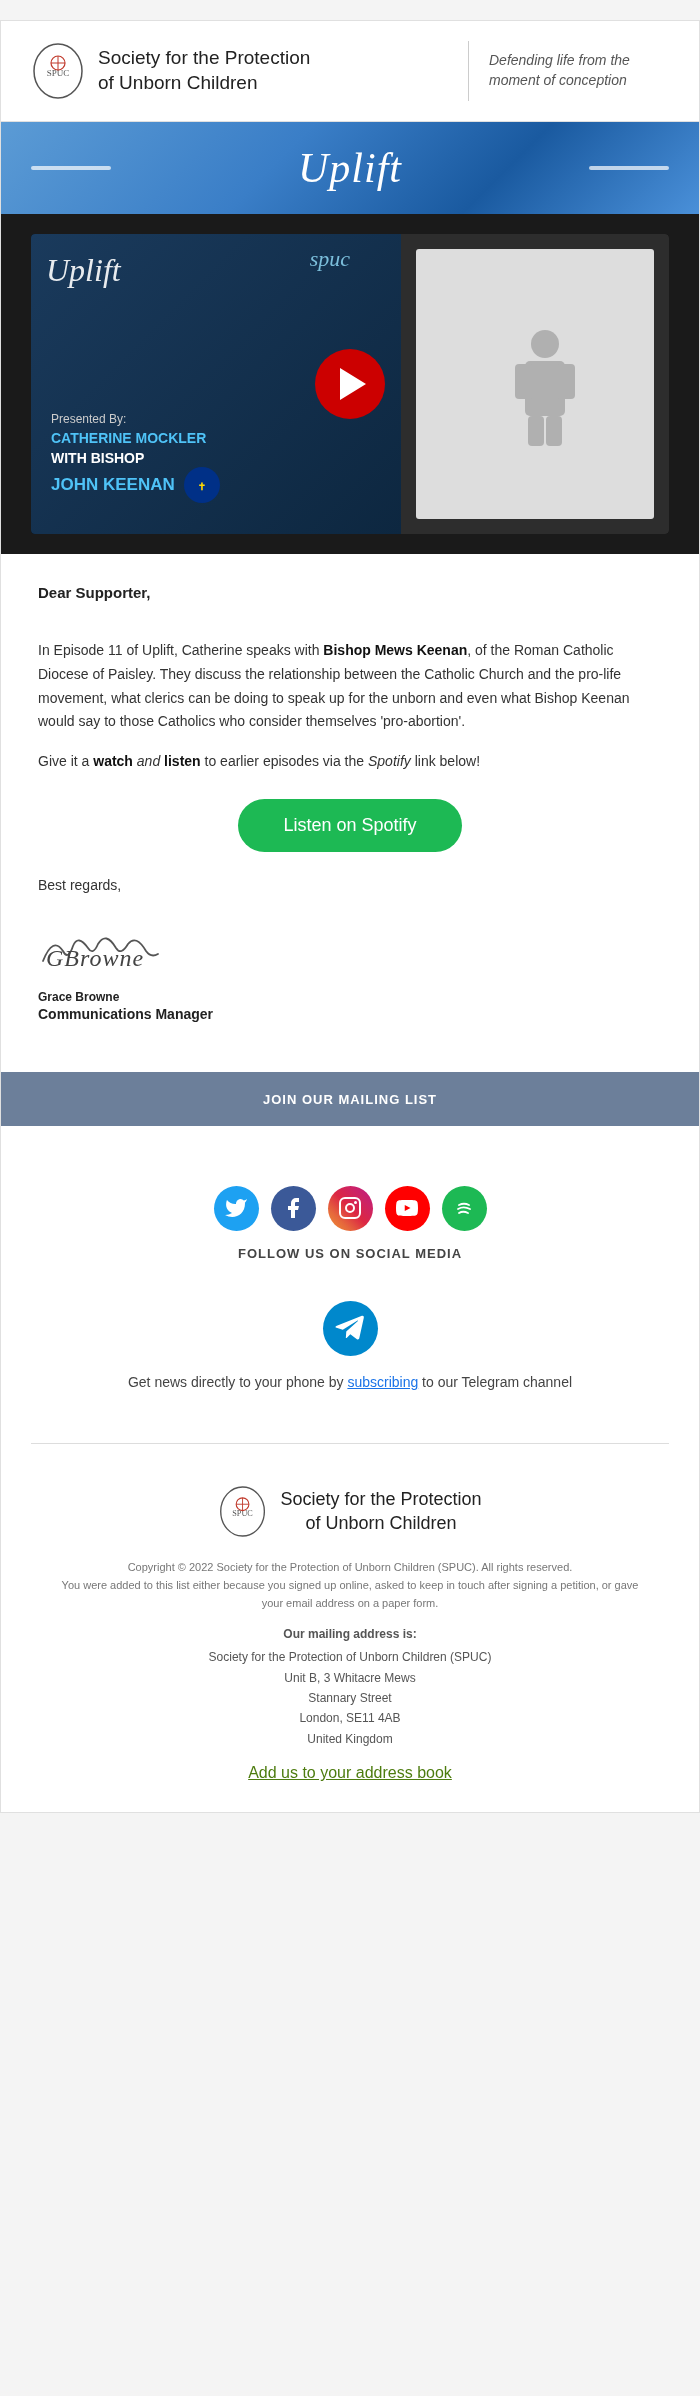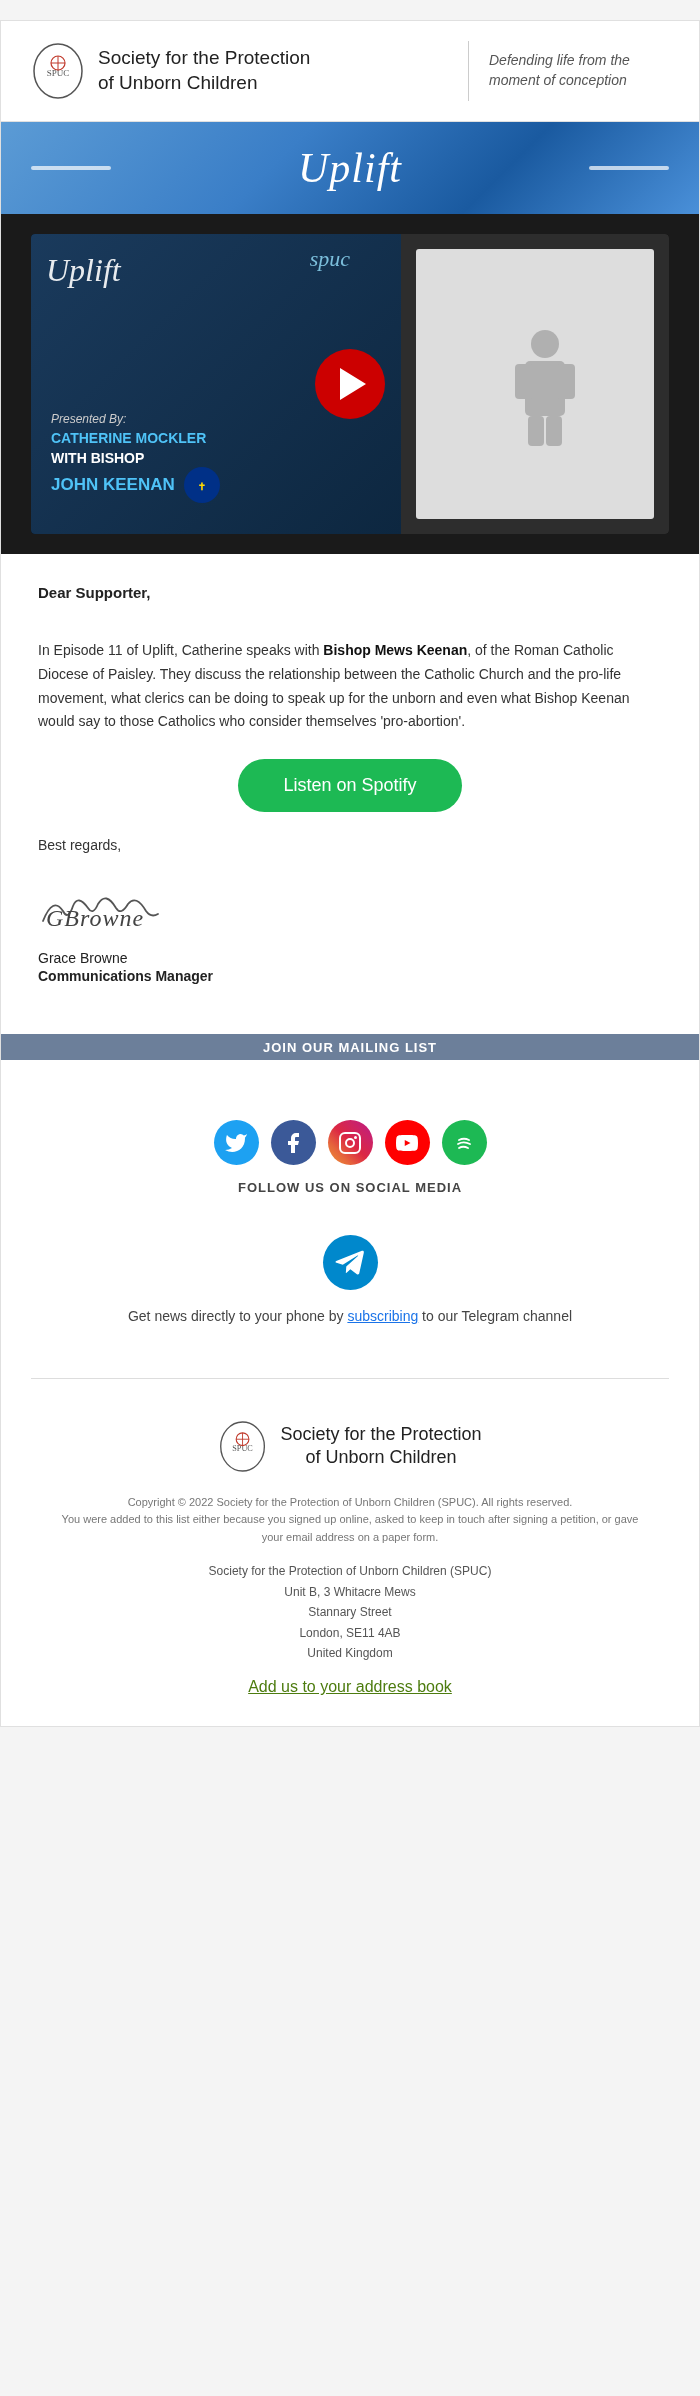--- a/index.html
+++ b/index.html
@@ -120,21 +120,20 @@
     }
     .video-presenter-info {
       position: absolute;
       bottom: 30px;
       left: 20px;
     }
     .presenter-label {
       color: #ccc;
       font-size: 12px;
       margin-bottom: 4px;
-      font-style: italic;
     }
     .presenter-name {
       color: #4fc3f7;
       font-size: 20px;
       font-weight: bold;
       text-transform: uppercase;
     }
     .with-bishop {
       color: white;
       font-size: 16px;
@@ -218,35 +217,35 @@
     }
     .signature-img {
       font-family: 'Georgia', serif;
       font-size: 28px;
       font-style: italic;
       color: #333;
       margin-bottom: 12px;
       letter-spacing: 1px;
     }
     .sender-name {
-      font-size: 14px;
-      font-weight: normal;
+      font-size: 12px;
+      font-weight: bold;
       color: #222;
       margin-bottom: 2px;
     }
     .sender-title {
       font-size: 14px;
       font-weight: bold;
       color: #222;
     }
 
     
     .mailing-list-section {
       background: #6c7f9a;
-      padding: 4px;
+      padding: 18px;
       text-align: center;
       margin-top: 20px;
     }
     .mailing-list-btn {
       color: white;
       font-size: 13px;
       font-weight: bold;
       letter-spacing: 1px;
       text-transform: uppercase;
       cursor: pointer;
@@ -439,20 +438,23 @@
         </div>
       </div>
     </div>
   </div>
 
   <div class="main-content">
     <p class="greeting">Dear Supporter,</p>
     <br>
     <p class="body-text">
       In Episode 11 of Uplift, Catherine speaks with <b>Bishop Mews Keenan</b>, of the Roman Catholic Diocese of Paisley. They discuss the relationship between the Catholic Church and the pro-life movement, what clerics can be doing to speak up for the unborn and even what Bishop Keenan would say to those Catholics who consider themselves 'pro-abortion'.
+    </p>
+    <p class="body-text">
+      Give it a <b>watch</b> <em>and</em> <b>listen</b> to earlier episodes via the <em>Spotify</em> link below!
     </p>
 
     <div class="spotify-btn-wrapper">
       <button class="spotify-btn">Listen on Spotify</button>
     </div>
 
     <p class="regards">Best regards,</p>
     <br>
     <div class="signature-img">
       
@@ -536,20 +538,21 @@
           Society for the <span class="red">Protection</span><br>of Unborn Children
         </span>
       </div>
     </div>
 
     <p class="footer-legal">
       <span>Copyright © 2022 Society for the Protection of Unborn Children (SPUC). All rights reserved.</span><br>
       <span>You were added to this list either because you signed up online, asked to keep in touch after signing a petition, or gave your email address on a paper form.</span>
     </p>
 
+    <p class="footer-address-title">Our mailing address is:</p>
     <p class="footer-address">
       <span>Society for the Protection of Unborn Children (SPUC)</span><br>
       <span>Unit B, 3 Whitacre Mews</span><br>
       <span>Stannary Street</span><br>
       <span>London, SE11 4AB</span><br>
       <span>United Kingdom</span>
     </p>
     <a class="footer-address-link">Add us to your address book</a>
   </div>
 

